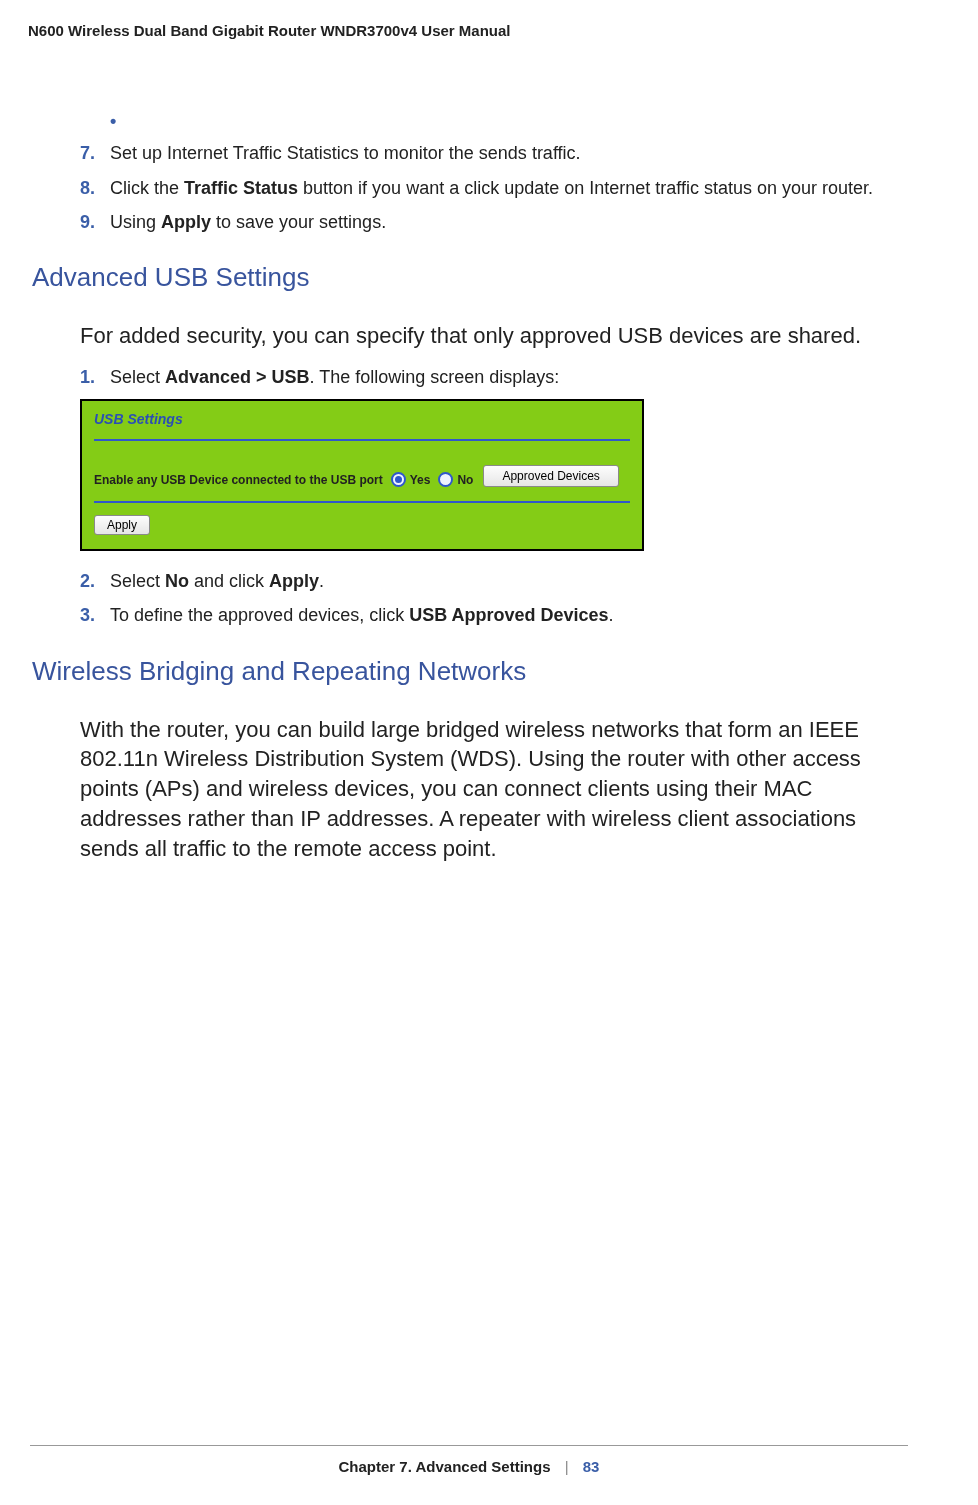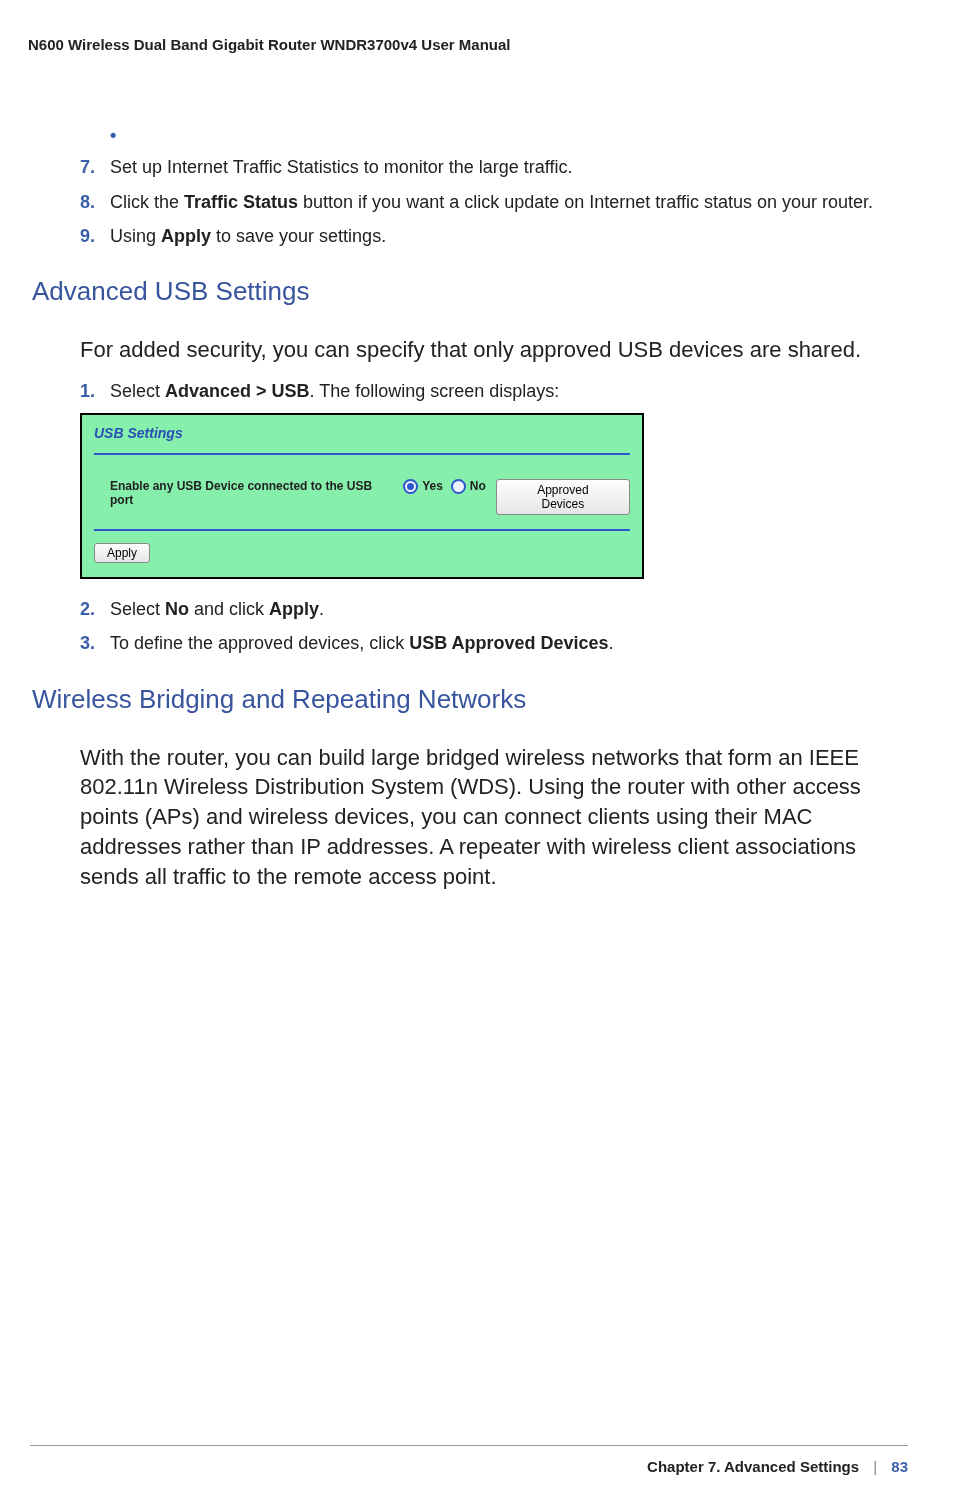--- a/index.html
+++ b/index.html
@@ -8,21 +8,21 @@
       padding: 0;
       width: 978px;
       height: 1505px;
       position: relative;
       background: white;
       color: #222;
     }
     .header-title {
       font-weight: bold;
       font-size: 15px;
-      padding: 36px 0 0 28px;
+      padding: 22px 0 0 28px;
     }
     .content {
       padding: 70px 80px 0 80px;
     }
     .bullet-line {
       display: flex;
       margin: 0 0 8px 30px;
       font-size: 18px;
       line-height: 1.35;
     }
@@ -55,43 +55,42 @@
     .para {
       font-size: 22px;
       line-height: 1.35;
       margin: 0 0 14px 0;
     }
     .bold { font-weight: bold; }
     .screenshot {
       border: 2px solid #000;
       width: 560px;
       margin: 10px 0 18px 0;
-      background: #86efac;
+      background: #84cc16;
       font-family: Tahoma, Arial, sans-serif;
     }
     .ss-title {
       color: #2b4fb5;
       font-weight: bold;
       font-style: italic;
       font-size: 14px;
       padding: 10px 12px 8px 12px;
     }
     .ss-hr-blue {
       border: none;
       border-top: 2px solid #2f57cc;
       margin: 4px 12px 10px 12px;
     }
     .ss-row {
       display: flex;
-      align-items: flex-start;
+      align-items: flex-end;
       padding: 14px 12px 6px 12px;
       font-size: 12px;
       font-weight: bold;
       color: #222;
-      margin-left: 16px;
     }
     .radio {
       display: inline-block;
       width: 11px; height: 11px;
       border: 2px solid #2f57cc;
       border-radius: 50%;
       margin: 0 4px 0 8px;
       position: relative;
       background: #eef3ff;
       vertical-align: middle;
@@ -121,41 +120,41 @@
     .ss-apply-row {
       padding: 12px 12px 14px 12px;
     }
     .footer {
       position: absolute;
       bottom: 30px;
       right: 70px;
       left: 30px;
       border-top: 1px solid #999;
       padding-top: 12px;
-      text-align: right;
+      text-align: center;
       font-size: 15px;
     }
     .footer .chap { font-weight: bold; display:inline; }
     .footer .sep { color: #888; margin: 0 10px; }
     .footer .pagenum { color: #3a5ea8; font-weight: bold; }
   </style>
 </head>
 <body>
 
 <div class="header-title">N600 Wireless Dual Band Gigabit Router WNDR3700v4 User Manual</div>
 
 <div class="content">
 
   <div class="bullet-line">
     <span class="bullet-dot">•</span>
   </div>
 
   <div class="numbered">
     <span class="num">7.</span>
-    <span class="txt">Set up Internet Traffic Statistics to monitor the large traffic.</span>
+    <span class="txt">Set up Internet Traffic Statistics to monitor the sends traffic.</span>
   </div>
 
   <div class="numbered">
     <span class="num">8.</span>
     <span class="txt">
       <span>Click the </span><span class="bold">Traffic Status</span><span> button if you want a click update on Internet traffic status on your router.</span>
     </span>
   </div>
 
   <div class="numbered">

